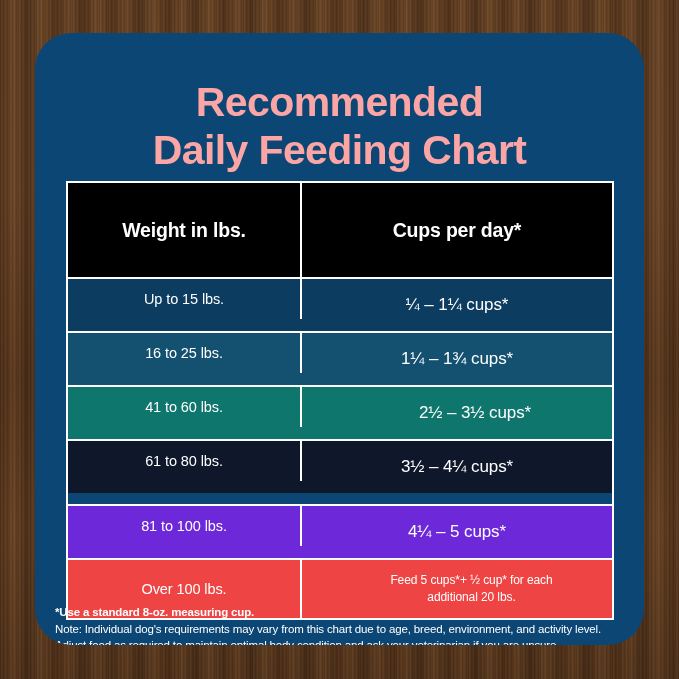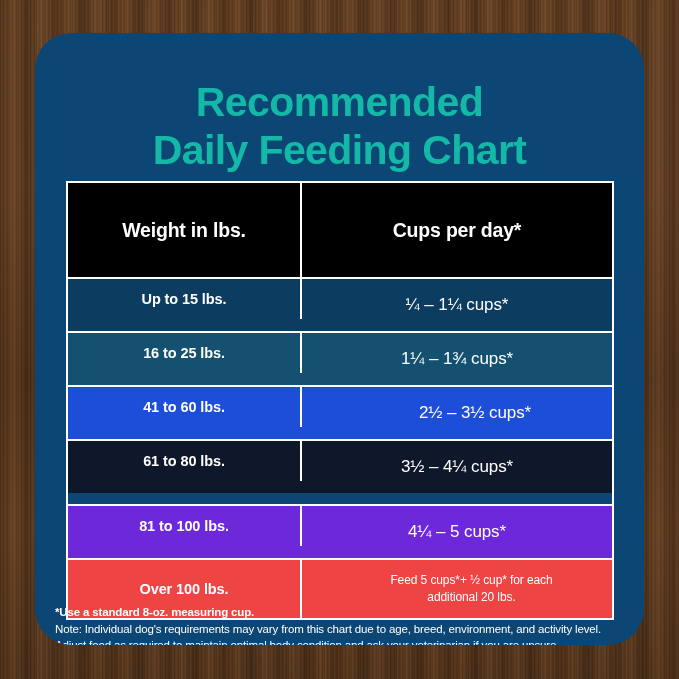--- a/index.html
+++ b/index.html
@@ -42,21 +42,21 @@
     height: 612px;
     background: #0b4675;
     border-radius: 36px;
     overflow: hidden;
   }
 
   
   .title {
     margin-top: 45px;
     text-align: center;
-    color: #14b8a6;
+    color: #fca5a5;
     font-weight: 700;
     font-size: 41px;
     line-height: 1.18;
     letter-spacing: -0.6px;
     padding: 0 24px;
   }
   .title-line { display: block; }
 
   
   .table-wrap {
@@ -99,42 +99,42 @@
     height: 94px;
     font-size: 19.5px;
     font-weight: 700;
     letter-spacing: -0.2px;
   }
 
   
   .row-body .cell-weight {
     height: 40px;
     font-size: 14.5px;
-    font-weight: 700;
+    font-weight: 400;
     letter-spacing: -0.1px;
   }
   .row-body .cell-cups {
     height: 52px;
     font-size: 17px;
     font-weight: 400;
     letter-spacing: -0.1px;
   }
   .row-tall .cell-weight,
   .row-tall .cell-cups { height: 58px; }
   .row-tall .cell-cups {
     font-size: 12px;
     line-height: 1.42;
     padding: 12px 14px;
     margin-left: 29px;
   }
 
   .r1 { background: #0d3c61; }
   .r2 { background: #14506f; }
   .r3 { background: #17597d; }
-  .r4 { background: #1d4ed8; gap: 36px; }
+  .r4 { background: #0f766e; gap: 36px; }
   .r5 { background: #0f172a; }
   .r6 { background: #6d28d9; margin-top: 11px; }
   .r7 { background: #ef4444; }
 
   
   .footnotes {
     position: absolute;
     left: 20px;
     right: 20px;
     top: 573px;

